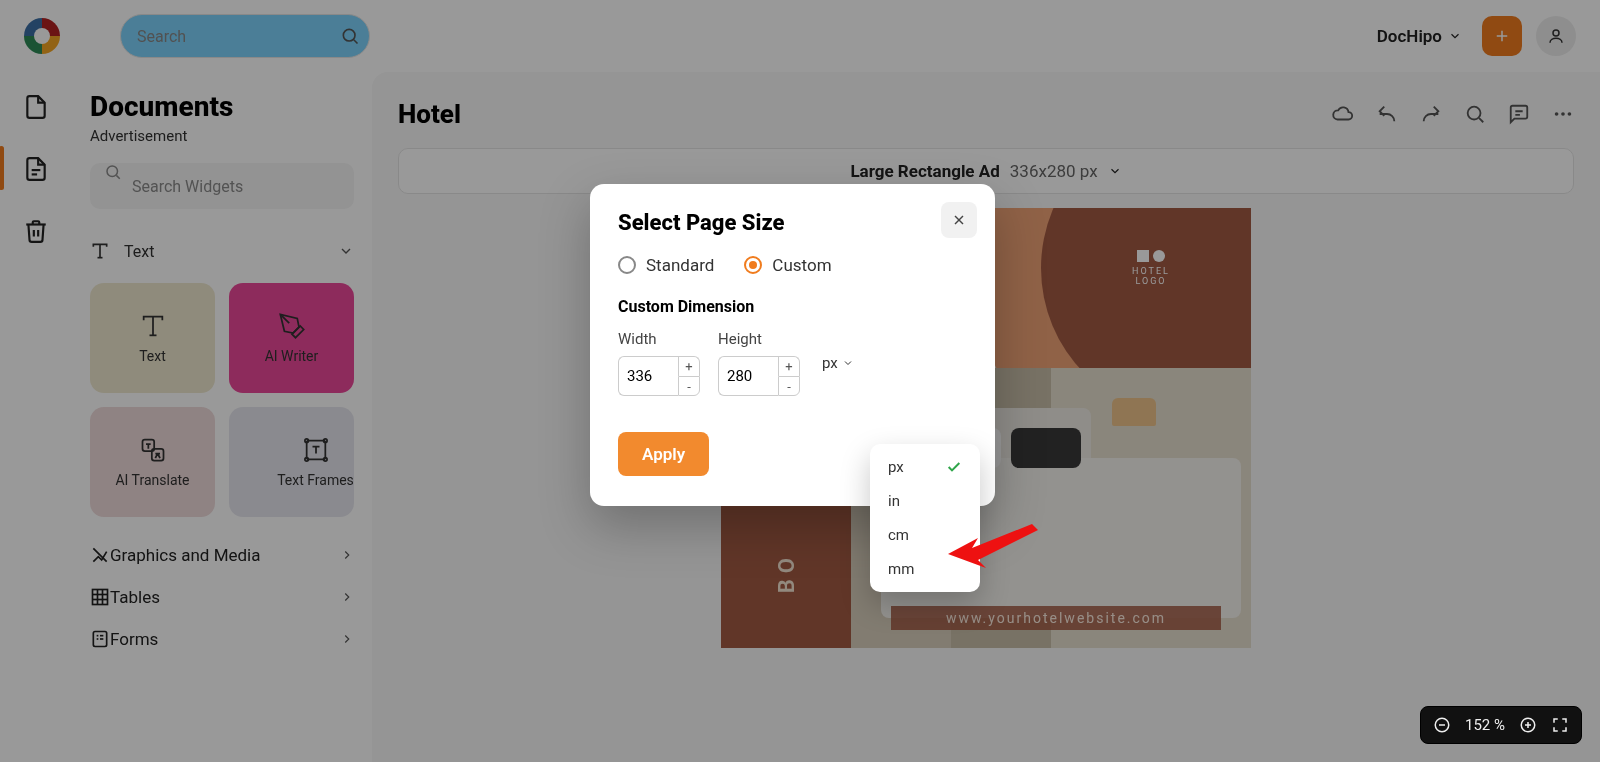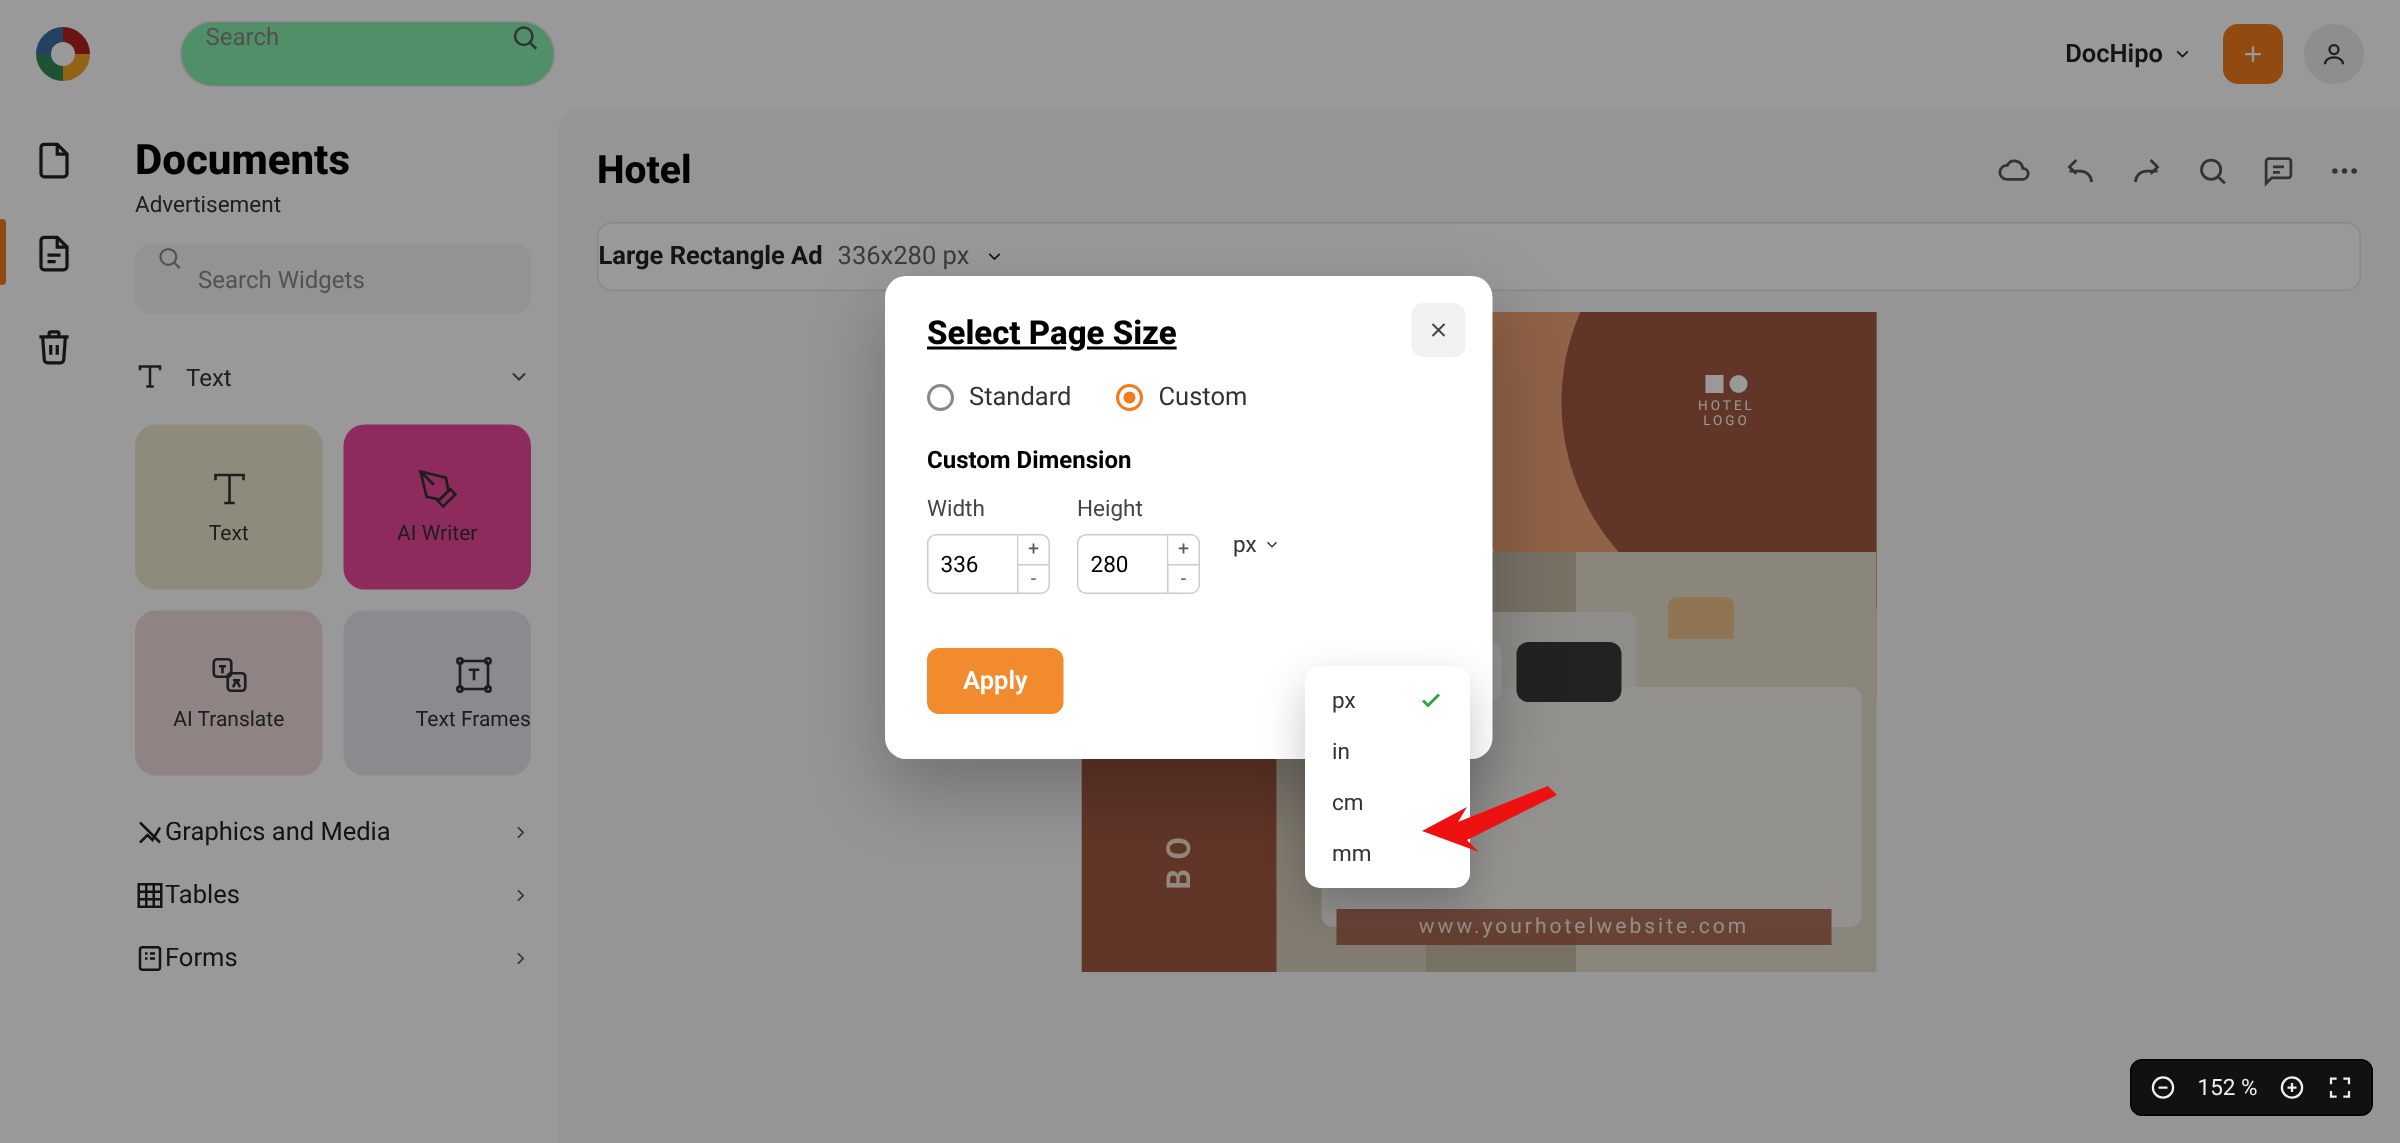--- a/index.html
+++ b/index.html
@@ -7,21 +7,21 @@
 
   
   .topbar { height: 72px; display:flex; align-items:center; padding: 0 24px; }
   .logo { width:36px; height:36px; border-radius:50%; position:relative; overflow:hidden; }
   .logo .wedge { position:absolute; inset:0; }
   .logo .w1{ background:conic-gradient(from 0deg,#b22222 0 90deg, transparent 0); }
   .logo .w2{ background:conic-gradient(from 90deg,#f4a623 0 90deg, transparent 0); }
   .logo .w3{ background:conic-gradient(from 180deg,#2e8b57 0 90deg, transparent 0); }
   .logo .w4{ background:conic-gradient(from 270deg,#3b6ea5 0 90deg, transparent 0); }
   .logo::after{ content:""; position:absolute; inset:10px; background:#fff; border-radius:50%;}
-  .searchbar { margin-left: 60px; height:44px; width:250px; background:#86efac; border:1px solid #e5e5e5; border-radius:22px; display:flex; align-items:flex-start; padding:0 16px; color:#777; }
+  .searchbar { margin-left: 60px; height:44px; width:250px; background:#7dd3fc; border:1px solid #e5e5e5; border-radius:22px; display:flex; align-items:center; padding:0 16px; color:#777; }
   .searchbar input{ border:none; background:transparent; flex:1; font-size:16px; outline:none; color:#333;}
   .searchbar input::placeholder{ color:#888; }
   .searchbar .sicon{ color:#555; }
   .topright{ margin-left:auto; display:flex; align-items:center; gap:14px; }
   .workspace-btn{ display:flex; align-items:center; gap:6px; font-size:17px; font-weight:600; color:#222; padding:4px 6px;}
   .plus-btn{ width:40px; height:40px; border-radius:10px; background:#f07c1e; display:flex; align-items:center; justify-content:center; color:#fff; }
   .avatar-btn{ width:40px; height:40px; border-radius:50%; background:#ededed; display:flex; align-items:center; justify-content:center; color:#333; }
 
   
   .app-body{ display:flex; height:calc(100% - 72px); }
@@ -43,21 +43,21 @@
   .tile.t3{ background:#efdada; }
   .tile.t4{ background:#e7e7ef;padding-left:48px; }
   .section-list{ margin-top:28px; display:flex; flex-direction:column; gap:22px;}
   .srow{ display:flex; align-items:center; font-size:17px; color:#222;}
   .srow .chev{ margin-left:auto; color:#555;}
 
   .canvas-area{ flex:1; background:#f8f8f8; border-radius:16px 0 0 0; padding: 16px 26px 0 26px; position:relative; overflow:hidden;}
   .canvas-head{ display:flex; align-items:center; height:52px;}
   .canvas-head h1{ font-size:26px; font-weight:800;}
   .canvas-tools{ margin-left:auto; display:flex; align-items:center; gap:22px; color:#555;}
-  .size-bar{ margin-top:8px; height:46px; border:1px solid #e5e5e5; background:#fff; border-radius:10px; display:flex; align-items:center; gap:10px; font-size:17px; color:#222;}
+  .size-bar{ margin-top:8px; height:46px; border:1px solid #e5e5e5; background:#fff; border-radius:10px; display:flex; align-items:center; justify-content:center; gap:10px; font-size:17px; color:#222;}
   .size-bar .dim{ color:#666;}
   .canvas-stage{ margin-top:14px; display:flex; justify-content:center; position:relative;}
   .ad{ width:530px; height:440px; background:#f4e5d3; position:relative; overflow:hidden;}
   .ad .arc1{ position:absolute; right:-140px; top:-150px; width:420px; height:420px; border-radius:50%; background:#f0a477;}
   .ad .arc2{ position:absolute; right:-90px; top:-90px; width:300px; height:300px; border-radius:50%; background:#a25b44;}
   .ad .logo-badge{ position:absolute; right:70px; top:30px; width:60px; height:60px; background:#a25b44; color:#fff; font-size:9px; display:flex; flex-direction:column; align-items:center; justify-content:center; letter-spacing:2px; text-align:center;}
   .ad .logo-badge .shapes{ display:flex; gap:4px; margin-bottom:4px;}
   .ad .logo-badge .c1{ width:12px; height:12px; background:#fff;}
   .ad .logo-badge .c2{ width:12px; height:12px; background:#fff; border-radius:50%;}
   .ad .room{ position:absolute; left:130px; right:0; top:160px; bottom:0; background:linear-gradient(90deg,#d9cfbd 0 25%,#c9bfa9 0 50%,#e6dfcf 0); }
@@ -69,21 +69,21 @@
   .ad .room .p2{ left:160px; background:#3a3a3a;}
   .ad .sidebanner{ position:absolute; left:0; top:290px; width:130px; height:150px; background:#a25b44; color:#f4e5d3; display:flex; align-items:center; justify-content:center;}
   .ad .sidebanner .v{ writing-mode:vertical-rl; transform:rotate(180deg); letter-spacing:6px; font-size:22px; font-weight:600;}
   .ad .url{ position:absolute; left:170px; right:30px; bottom:18px; height:24px; background:rgba(162,91,68,.85); color:#fcece0; font-size:14px; letter-spacing:2px; display:flex; align-items:center; justify-content:center;}
 
   
   .scrim{ position:absolute; inset:0; background:rgba(0,0,0,.40); }
 
   
   .modal{ position:absolute; left:590px; top:184px; width:405px; background:#fff; border-radius:14px; padding:26px 28px 30px 28px; box-shadow:0 20px 50px rgba(0,0,0,.25);}
-  .modal h3{ font-size:22px; font-weight:800; margin-bottom:20px;text-decoration:underline;}
+  .modal h3{ font-size:22px; font-weight:800; margin-bottom:20px;}
   .close-btn{ position:absolute; right:18px; top:18px; width:36px; height:36px; background:#f1f1f1; border-radius:8px; display:flex; align-items:center; justify-content:center; color:#444;}
   .radios{ display:flex; gap:30px; align-items:center; margin-bottom:22px; font-size:17px; color:#333;}
   .radio{ display:flex; align-items:center; gap:10px;}
   .ro{ width:18px; height:18px; border:2px solid #888; border-radius:50%; position:relative;}
   .ro.sel{ border-color:#f07c1e;}
   .ro.sel::after{ content:""; position:absolute; inset:3px; background:#f07c1e; border-radius:50%;}
   .cd-title{ font-size:16px; font-weight:700; margin-bottom:14px;}
   .dims{ display:flex; gap:18px; align-items:center; margin-bottom:36px;}
   .dim-col{ display:flex; flex-direction:column; gap:8px;}
   .dim-col label{ font-size:15px; color:#444;}

